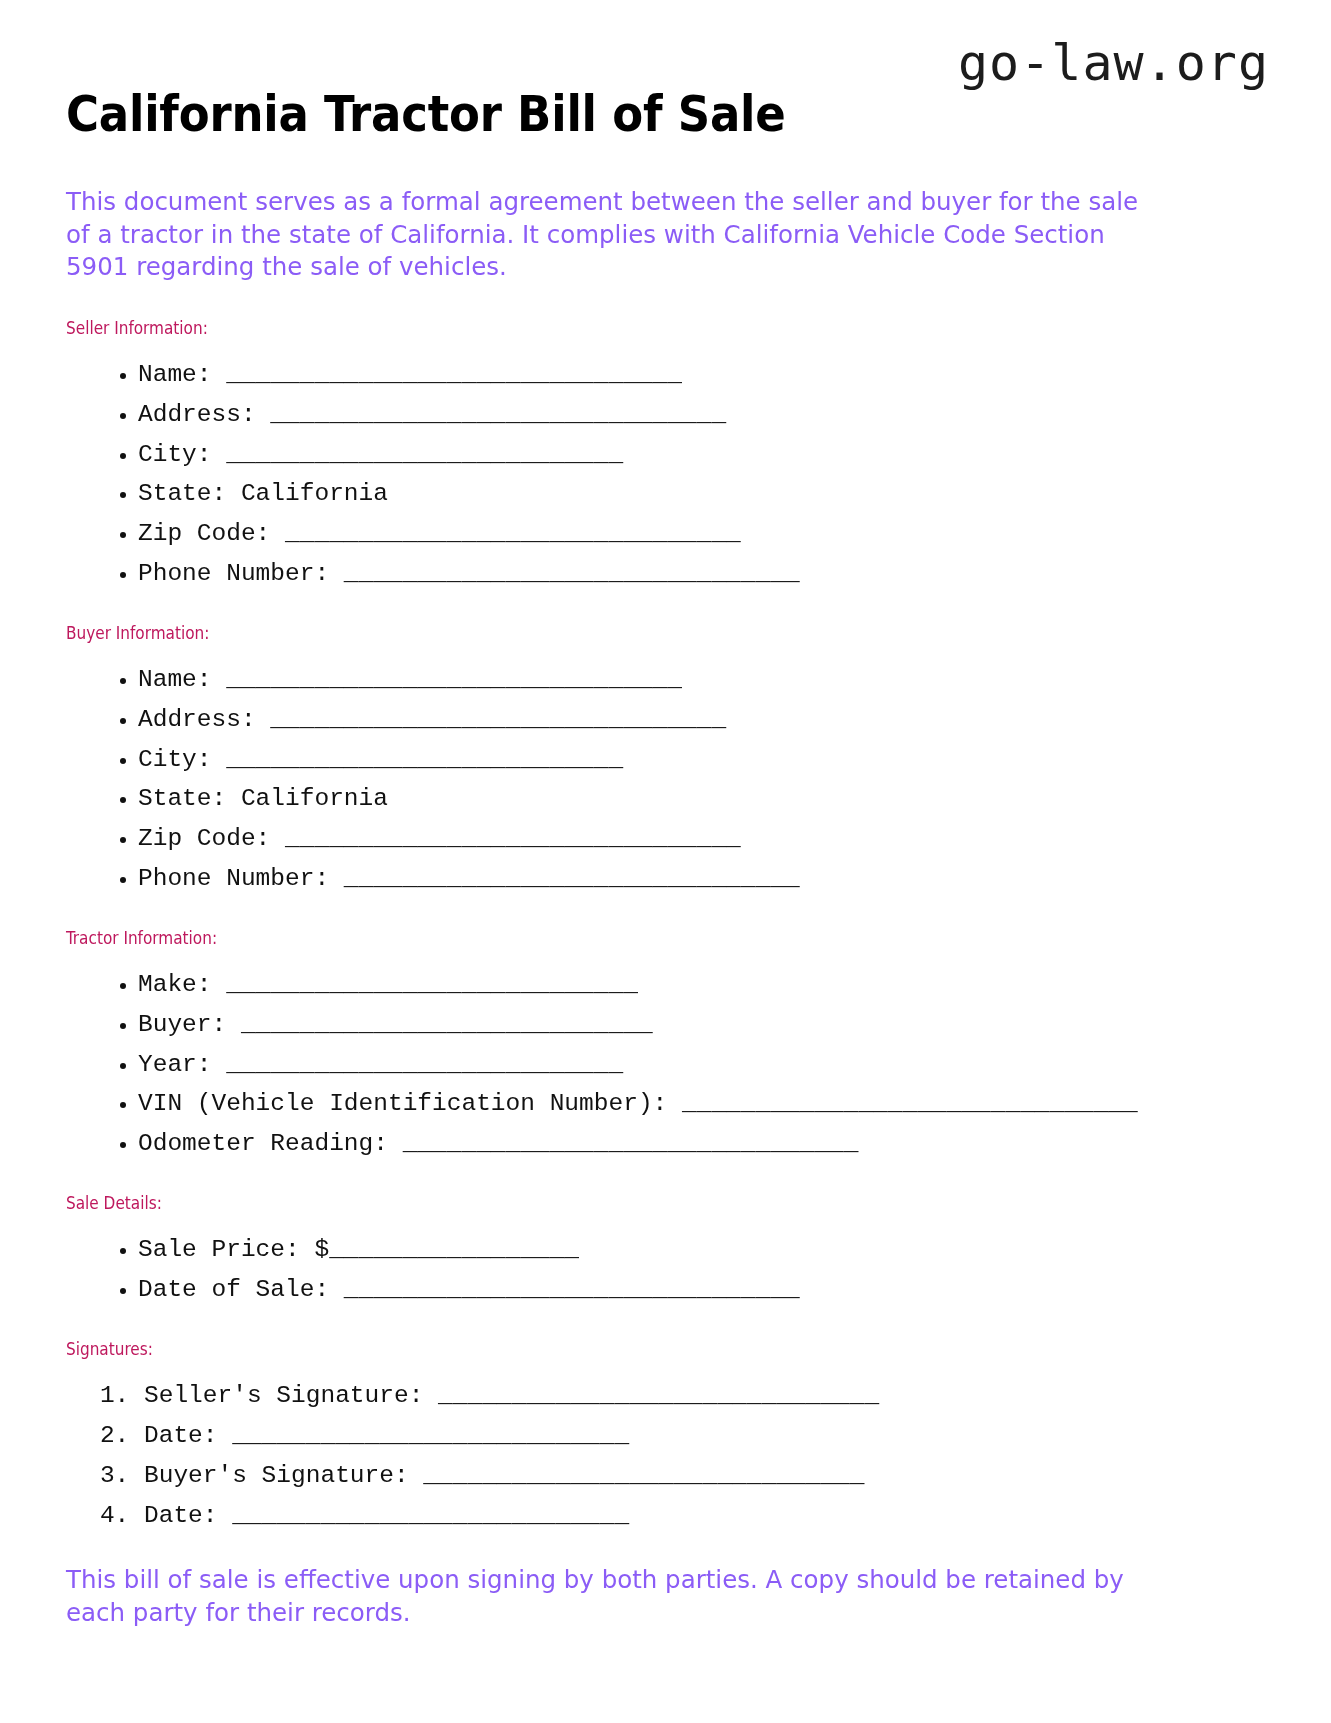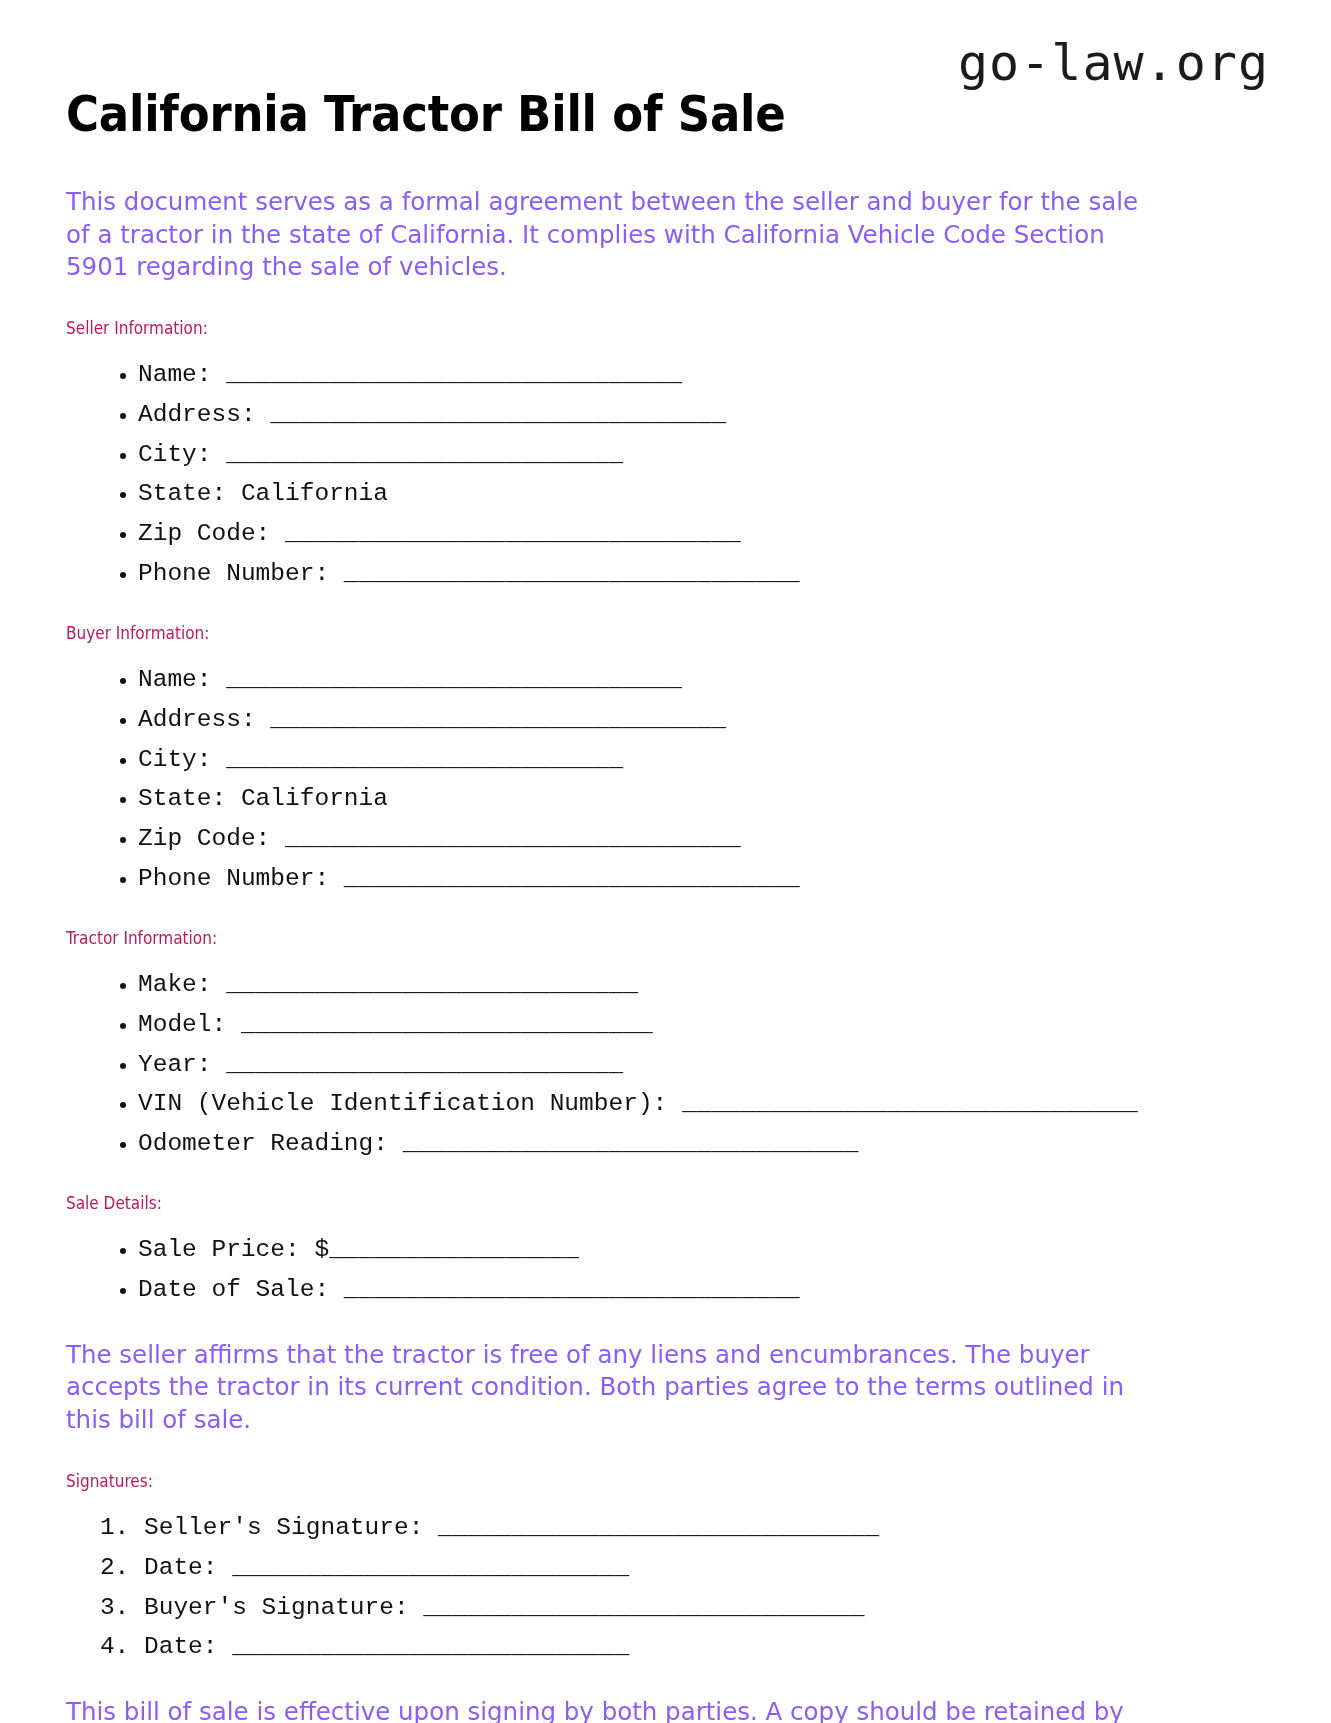--- a/index.html
+++ b/index.html
@@ -122,33 +122,32 @@
       <li>Address: _______________________________</li>
       <li>City: ___________________________</li>
       <li>State: California</li>
       <li>Zip Code: _______________________________</li>
       <li>Phone Number: _______________________________</li>
     </ul>
 
     <h2 class="section-heading">Tractor Information:</h2>
     <ul class="field-list">
       <li>Make: ____________________________</li>
-      <li>Model: ____________________________</li>
+      <li>Buyer: ____________________________</li>
       <li>Year: ___________________________</li>
       <li>VIN (Vehicle Identification Number): _______________________________</li>
       <li>Odometer Reading: _______________________________</li>
     </ul>
 
     <h2 class="section-heading">Sale Details:</h2>
     <ul class="field-list">
       <li>Sale Price: $_________________</li>
       <li>Date of Sale: _______________________________</li>
     </ul>
 
-    <p class="para">The seller affirms that the tractor is free of any liens and encumbrances. The buyer accepts the tractor in its current condition. Both parties agree to the terms outlined in this bill of sale.</p>
 
     <h2 class="section-heading">Signatures:</h2>
     <ol class="field-list">
       <li>Seller's Signature: ______________________________</li>
       <li>Date: ___________________________</li>
       <li>Buyer's Signature: ______________________________</li>
       <li>Date: ___________________________</li>
     </ol>
 
     <p class="para">This bill of sale is effective upon signing by both parties. A copy should be retained by each party for their records.</p>

